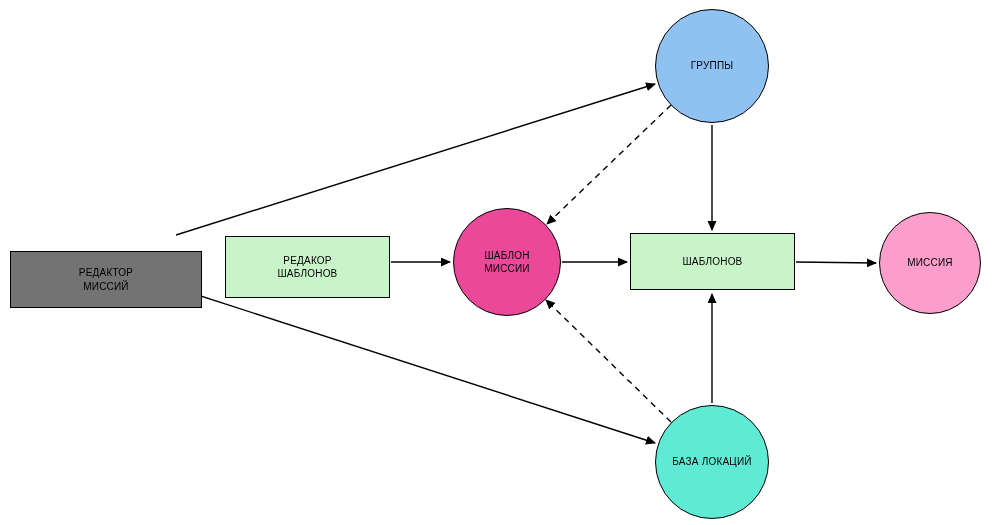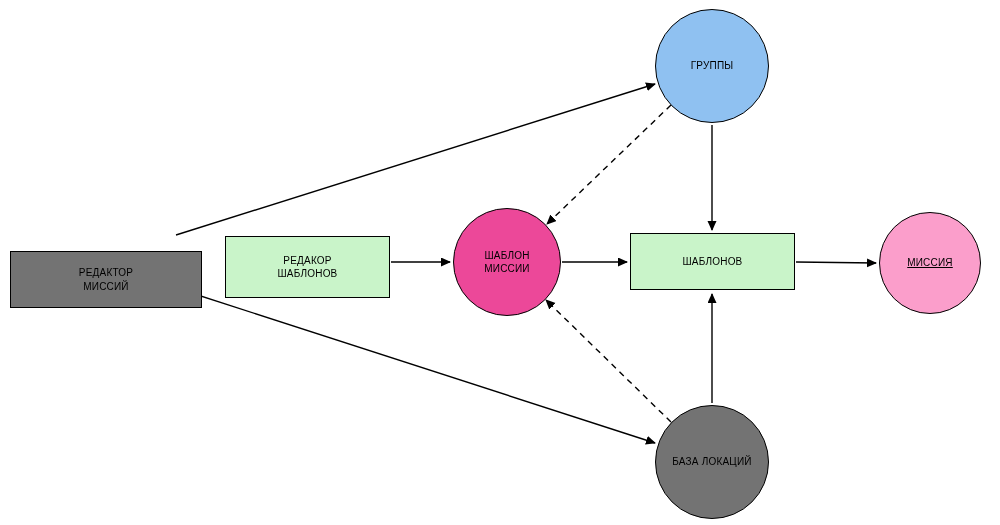--- a/index.html
+++ b/index.html
@@ -74,19 +74,19 @@
 МИССИЙ</div>
 
   <div class="node" style="left: 225px; top: 236px; width: 165px; height: 62px; background: rgb(201, 244, 201);">РЕДАКОР
 ШАБЛОНОВ</div>
 
   <div class="node circle" style="left: 453px; top: 208px; width: 108px; height: 108px; background: #ec4899;">ШАБЛОН
 МИССИИ</div>
 
   <div class="node circle" style="left: 655px; top: 9px; width: 114px; height: 114px; background: rgb(143, 193, 241);">ГРУППЫ</div>
 
-  <div class="node circle" style="left: 655px; top: 405px; width: 114px; height: 114px; background: #737373;">БАЗА ЛОКАЦИЙ</div>
+  <div class="node circle" style="left: 655px; top: 405px; width: 114px; height: 114px; background: #5eead4;">БАЗА ЛОКАЦИЙ</div>
 
   <div class="node" style="left: 630px; top: 233px; width: 165px; height: 57px; background: rgb(201, 244, 201);">ШАБЛОНОВ</div>
 
-  <div class="node circle" style="left: 879px; top: 212px; width: 102px; height: 102px; background: rgb(251, 158, 203); text-decoration: underline;">МИССИЯ</div>
+  <div class="node circle" style="left: 879px; top: 212px; width: 102px; height: 102px; background: rgb(251, 158, 203);">МИССИЯ</div>
 
 </div>
 
 </body></html>

